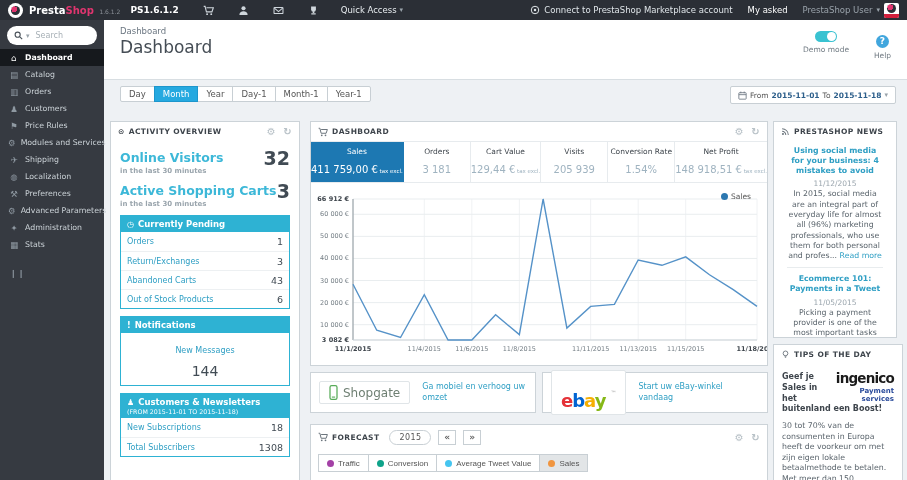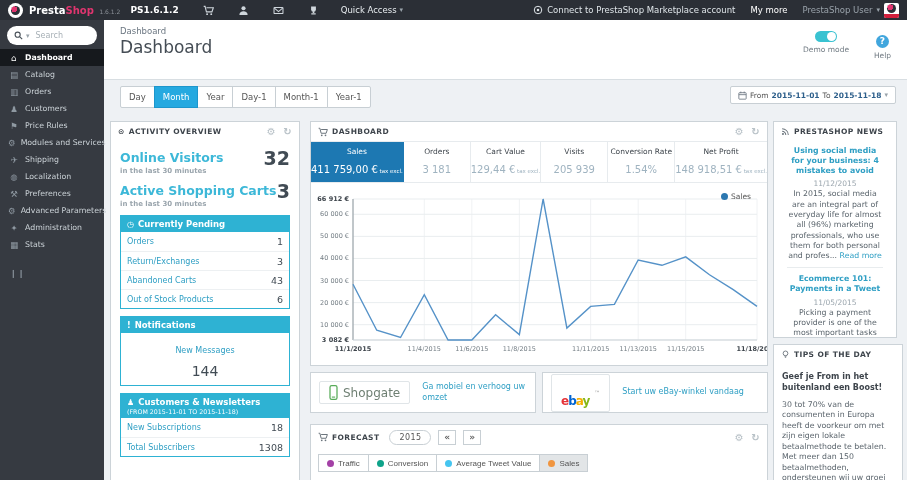--- a/index.html
+++ b/index.html
@@ -51,21 +51,21 @@
   .demo { position:absolute; right:58px; top:11px; text-align:center; cursor:pointer; }
   .switch { display:block; width:22px; height:11px; background:#39c2d1; border-radius:6px; position:relative; margin:0 auto; }
   .knob { position:absolute; right:1px; top:1px; width:9px; height:9px; background:#fff; border-radius:50%; }
   .demo .lbl,.help .lbl { font-size:7.5px; color:#707a82; margin-top:3px; display:block; }
   .help { position:absolute; right:16px; top:9px; text-align:center; cursor:pointer; }
   .qm { display:inline-block; width:13px; height:13px; background:#41a6dd; color:#fff; border-radius:50%;
         font-size:9px; line-height:13px; font-weight:bold; }
 
   
   .filters { position:absolute; left:120px; top:86px; display:flex; }
-  .fbtn { background:#fff; border:1px solid #c8cfd4; padding:0 8px; height:22px; font-size:8.5px;
+  .fbtn { background:#fff; border:1px solid #c8cfd4; padding:0 8px; height:16px; font-size:8.5px;
           color:#555; margin-left:-1px; cursor:pointer; font-family:inherit; }
   .fbtn:first-child { border-radius:2px 0 0 2px; margin-left:0; }
   .fbtn:last-child { border-radius:0 2px 2px 0; }
   .fbtn.active { background:#25a9e0; border-color:#1d96cc; color:#fff; position:relative; }
   .daterange { position:absolute; right:11px; top:86px; height:18px; background:#fff; border:1px solid #c8cfd4;
                border-radius:2px; display:flex; align-items:center; gap:3px; padding:0 7px;
                font-size:7.5px; color:#555; cursor:pointer; }
   .daterange b { color:#2d5f8b; }
 
   
@@ -115,21 +115,21 @@
 
   
   .banner { position:absolute; height:41px; background:#fff; border:1px solid #ccd3d8;
             display:flex; align-items:center; padding:0 8px; gap:12px; }
   .b-shopgate { left:310px; top:372px; width:226px; }
   .b-ebay { left:542px; top:372px; width:226px; }
   .logo-box { border:1px solid #e0e5e8; border-radius:2px; background:#fff; display:flex;
               align-items:center; gap:5px; padding:3px 9px; }
   .sg-text { font-size:12px; color:#6e7f72; }
   .blink { font-size:8px; color:#2f9fc4; line-height:1.3; }
-  .ebay-letters { font-size:12px; font-weight:bold; letter-spacing:-1px;margin-top:16px; }
+  .ebay-letters { font-size:18px; font-weight:bold; letter-spacing:-1px;margin-top:16px; }
   .ebay-tm { font-size:6px; color:#999; vertical-align:top; }
 
   
   .p-forecast { left:310px; top:424px; width:458px; height:70px; }
   .fc-head { height:24px; }
   .year-pill { border:1px solid #c8cfd4; border-radius:9px; padding:0 9px; height:15px; line-height:14px;
                font-size:8px; color:#555; font-weight:normal; margin-left:6px; background:#fff; cursor:pointer; }
   .nav-btn { border:1px solid #c8cfd4; background:#fff; width:18px; height:15px; text-align:center;
              font-size:9px; color:#666; line-height:13px; margin-left:3px; cursor:pointer; font-weight:bold; }
   .fc-toggles { padding:5px 8px; display:flex; }
@@ -201,21 +201,21 @@
     <span class="caret">▾</span>
   </a>
   <div class="tb-right">
     <a class="mkt">
       <svg width="10" height="10" viewBox="0 0 16 16">
           <circle cx="8" cy="8" r="6" fill="none" stroke="#dfe5e9" stroke-width="1.6"></circle>
           <circle cx="8" cy="8" r="2" fill="#dfe5e9"></circle>
         </svg>
       <span>Connect to PrestaShop Marketplace account</span>
     </a>
-    <a class="myshop">My more</a>
+    <a class="myshop">My asked</a>
     <a class="userbox">
       <span>PrestaShop User</span>
       <span class="caret">▾</span>
       <span class="avatar">
           <i></i>
           <u></u>
         </span>
     </a>
   </div>
 </header>
@@ -568,16 +568,20 @@
 
 <section class="panel p-tips">
   <div class="phead">
     <svg width="9" height="9" viewBox="0 0 16 16">
         <circle cx="8" cy="6" r="4.2" fill="none" stroke="#6c757d" stroke-width="1.6"></circle>
         <path d="M6.3 11h3.4M6.8 13h2.4" stroke="#6c757d" stroke-width="1.5"></path>
       </svg>
     <span>TIPS OF THE DAY</span>
   </div>
   <div class="tips-body">
-    <div class="tip-h">Geef je From in het buitenland een Boost!</div>
+    <span class="ing">
+      <span class="l1">ingenico</span>
+      <span class="l2">Payment services</span>
+    </span>
+    <div class="tip-h">Geef je Sales in het buitenland een Boost!</div>
     <div class="tip-b">30 tot 70% van de consumenten in Europa heeft de voorkeur om met zijn eigen lokale betaalmethode te betalen. Met meer dan 150 betaalmethoden, ondersteunen wij uw groei in uw eigenland en daar buiten. En zelfs beter: u kun de belangrijke betaalmethoden activeren met een</div>
   </div>
 </section>
 
 </body></html>

